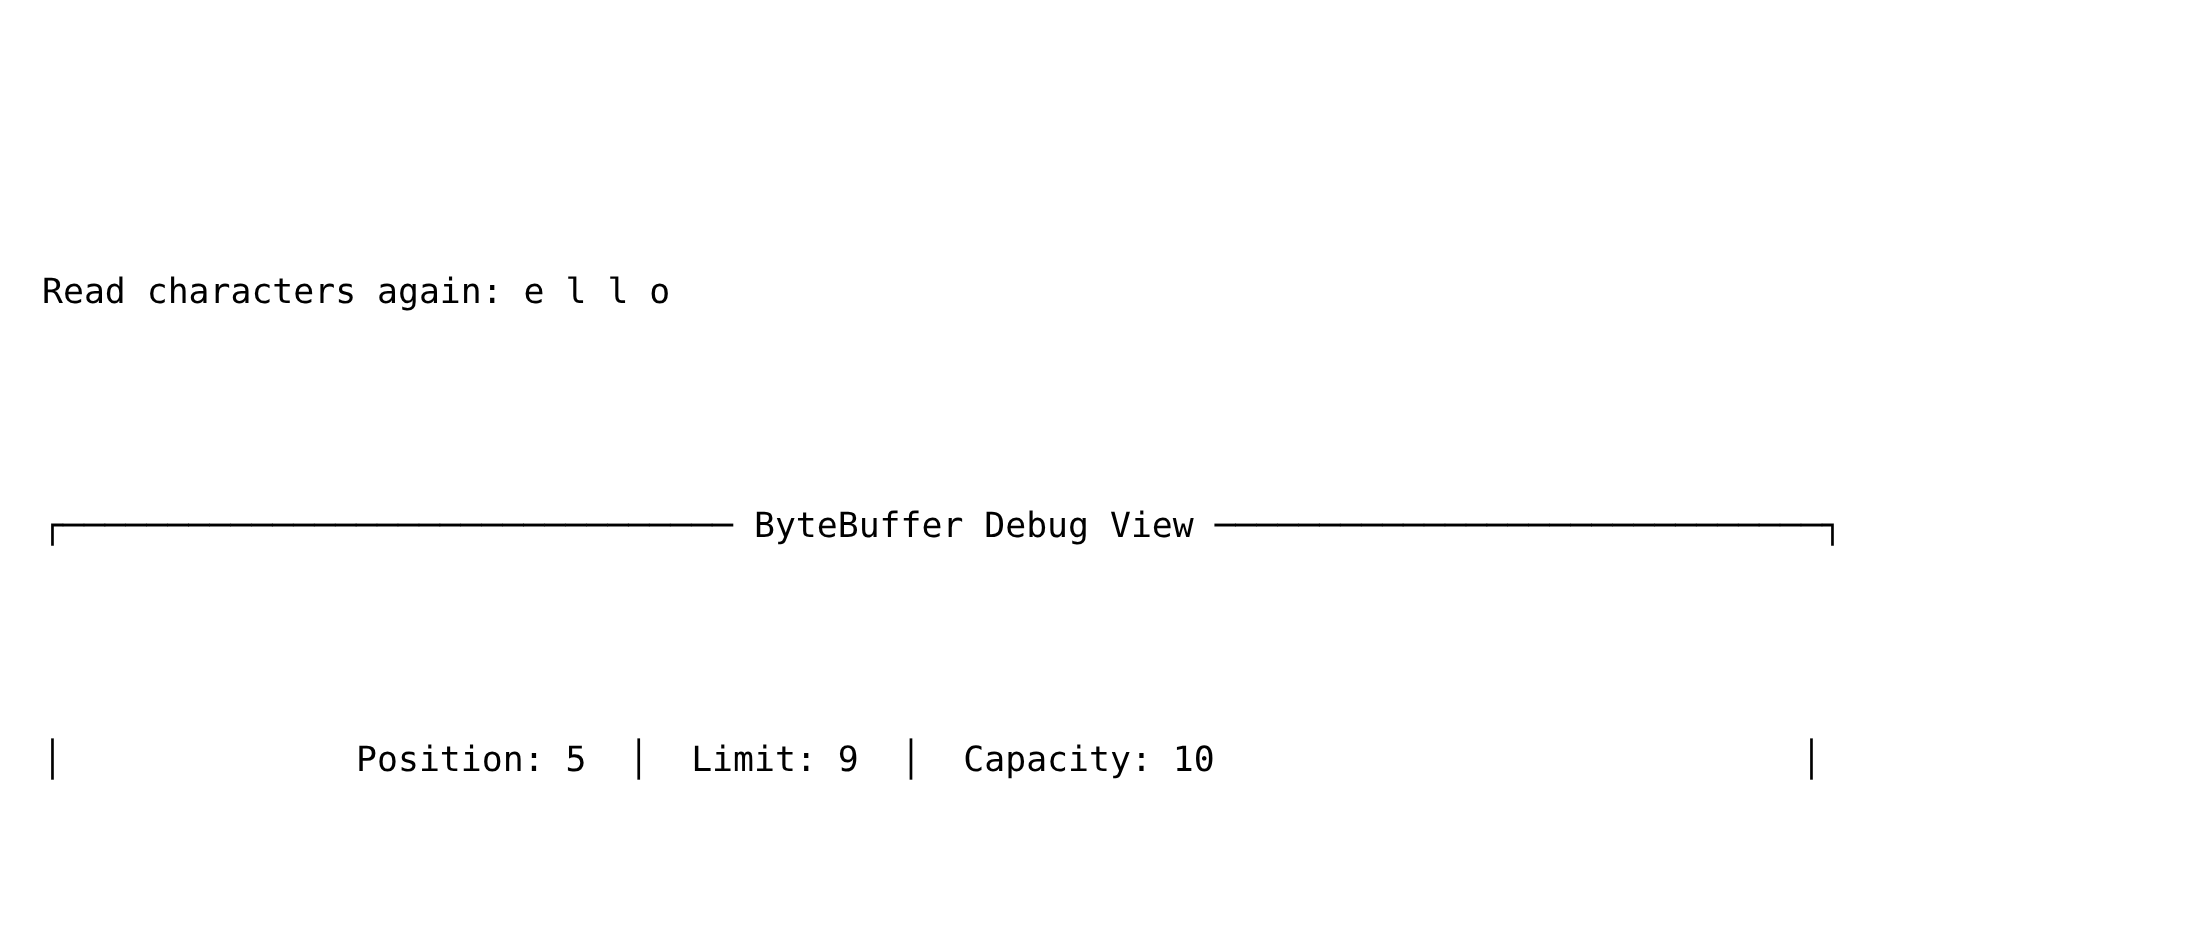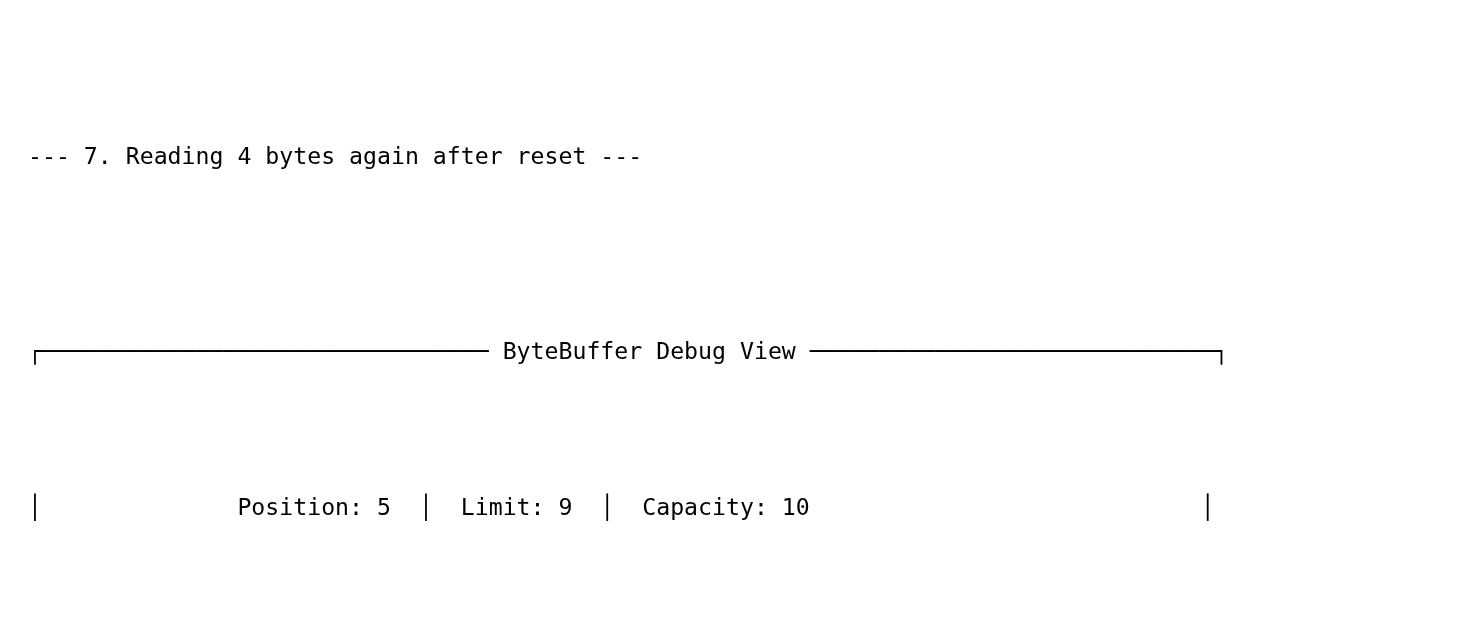--- a/index.html
+++ b/index.html
@@ -28,22 +28,22 @@
   .line {
     white-space: pre;
     min-height: 39px;
   }
 </style>
 </head>
 <body>
 
 <div id="console">
 
-  <div class="line">--- 7. Reading 4 bytes again after reset ---</div>
 
+  <div class="line">Read characters again: e l l o</div>
 
   <div class="line">┌──────────────────────────────── ByteBuffer Debug View ─────────────────────────────┐</div>
 
   <div class="line">│              Position: 5  │  Limit: 9  │  Capacity: 10                            │</div>
 
   
 
   
 
   

